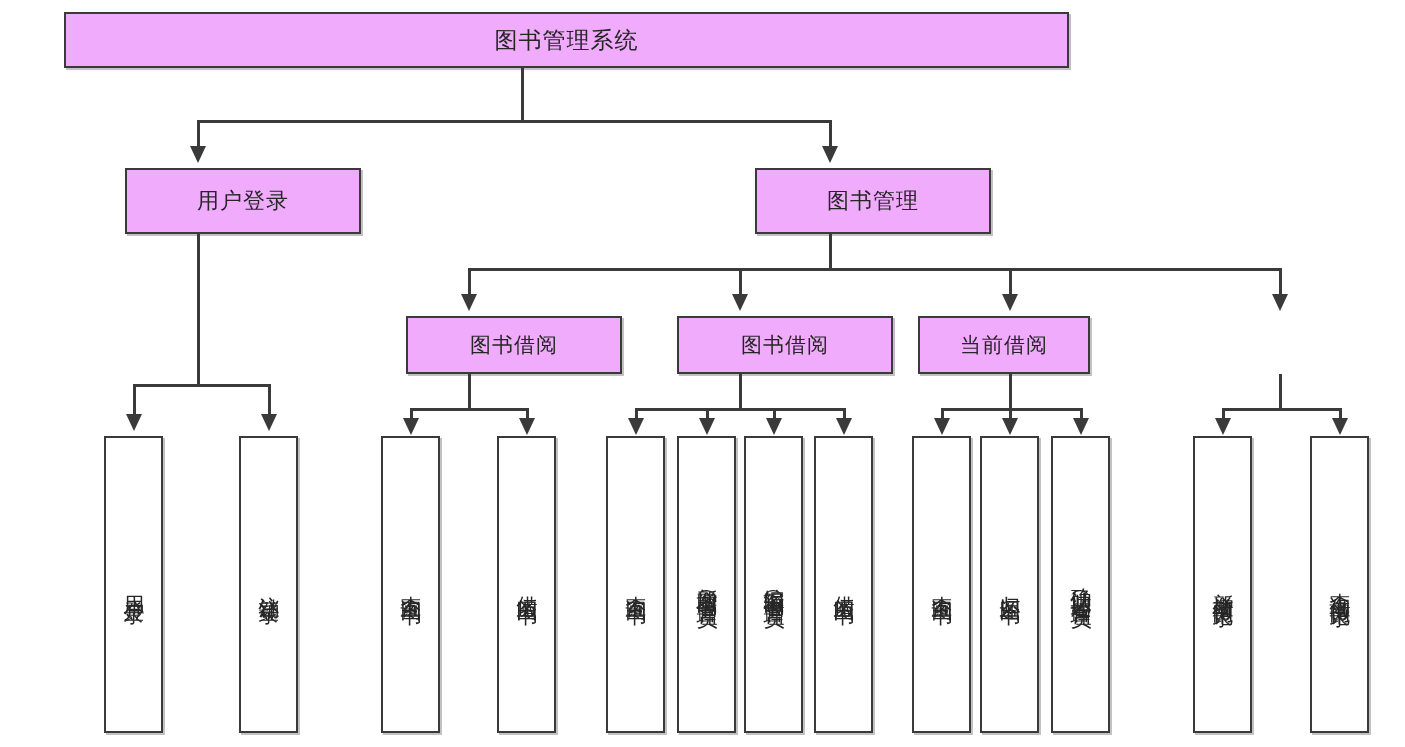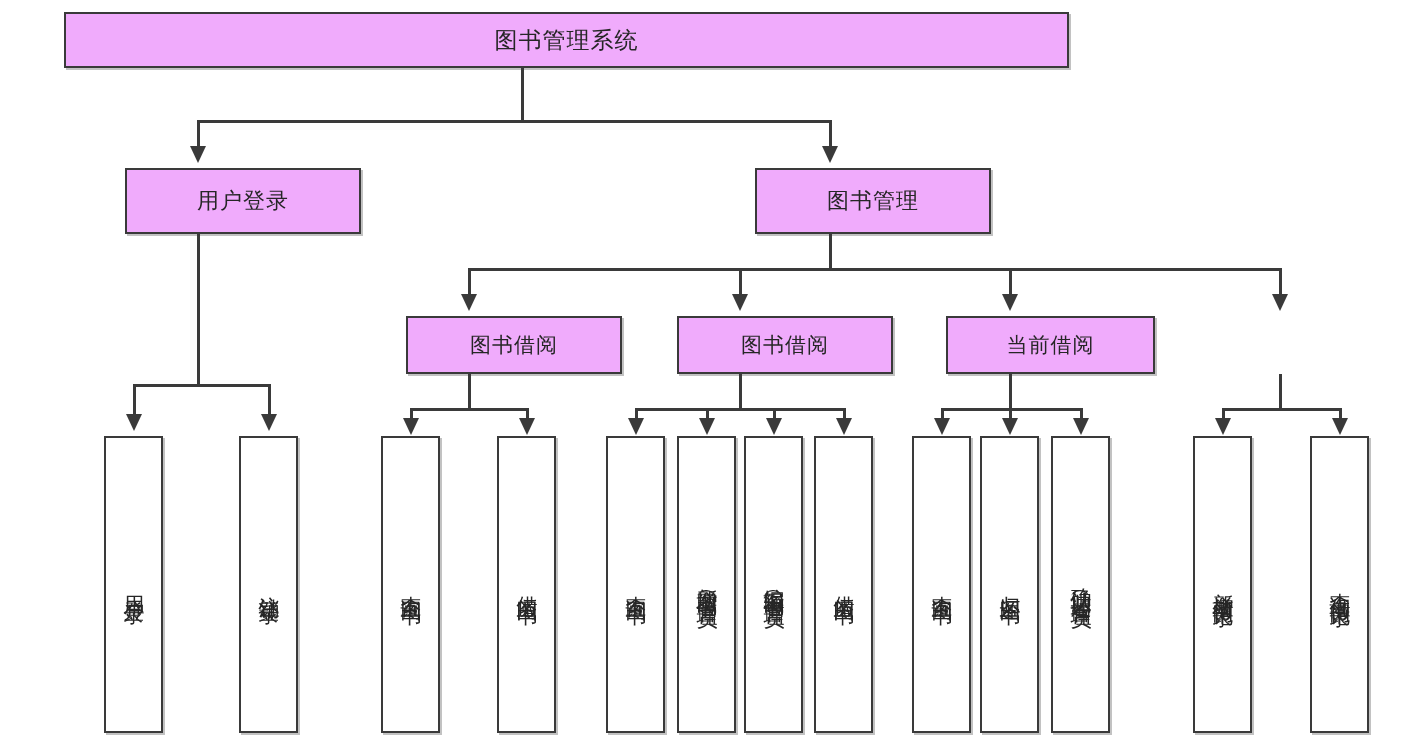--- a/index.html
+++ b/index.html
@@ -136,21 +136,21 @@
   <div class="arrow" style="left:1002px; top:294px;"></div>
   <div class="vline" style="left:1279px; top:268px; height:28px;"></div>
   <div class="arrow" style="left:1272px; top:294px;"></div>
 
   <div class="node sub" style="left:362px; top:316px; width:216px; height:58px;">
     <span class="label">图书借阅</span>
   </div>
   <div class="node sub" style="left:633px; top:316px; width:216px; height:58px;">
     <span class="label">图书借阅</span>
   </div>
-  <div class="node sub" style="left:902px; top:316px; width:209px; height:58px;">
+  <div class="node sub" style="left:874px; top:316px; width:172px; height:58px;">
     <span class="label">当前借阅</span>
   </div>
 
   <div class="vline" style="left:468px; top:374px; height:36px;"></div>
   <div class="hline" style="left:410px; top:408px; width:116px;"></div>
   <div class="vline" style="left:410px; top:408px; height:12px;"></div>
   <div class="arrow" style="left:403px; top:418px;"></div>
   <div class="vline" style="left:526px; top:408px; height:12px;"></div>
   <div class="arrow" style="left:519px; top:418px;"></div>
 

